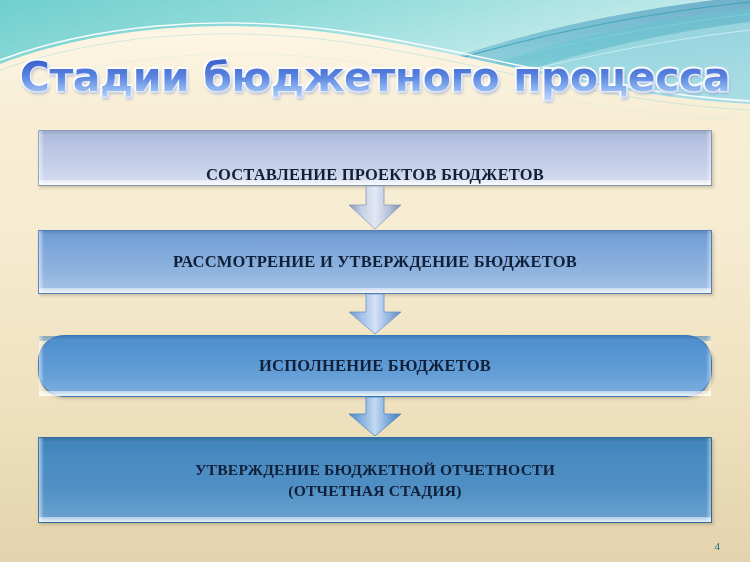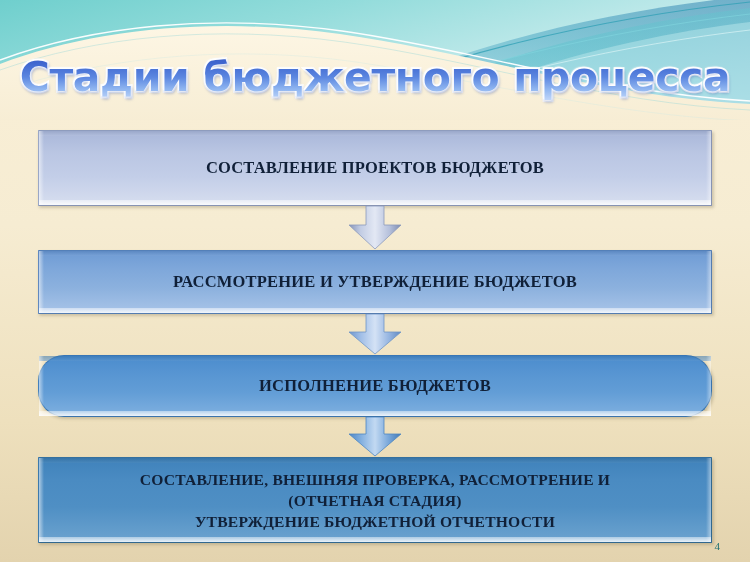--- a/index.html
+++ b/index.html
@@ -113,26 +113,27 @@
     position: relative;
     z-index: 2;
     font-family: "Liberation Serif", serif;
     font-weight: bold;
     color: #102038;
     letter-spacing: 0.2px;
   }
 
   
   #box-1 {
-    height: 76px;
+    height: 56px;
     background: linear-gradient(180deg,#a9b7d9 0%,#bac6e3 30%,#c3cee8 62%,#d7deef 100%);
     border-top: 1px solid #8e9cbd;
     border-left: 1px solid #9aa7c6;
     border-right: 1px solid #8793b3;
     border-bottom: 1px solid #8793b3;
+    align-items: flex-end;
   }
   #box-1 .inner-top { background: linear-gradient(180deg,#8e9bbe,#b6c2de); }
   #box-1 .stage-label { font-size: 16.5px; }
 
   
   #box-2 {
     height: 64px;
     background: linear-gradient(180deg,#6e9bd4 0%,#7ea7da 28%,#8cb1de 60%,#a8c4e8 100%);
     border-top: 1px solid #5480b8;
     border-left: 1px solid #6189bf;
@@ -348,22 +349,21 @@
         </defs>
         <path d="M22,0 L40,0 L40,17 L57,17 L31,39 L5,17 L22,17 Z" fill="url(#ar3)" stroke="#4e86c2" stroke-width="0.8"></path>
       </svg>
     </div>
 
     <div class="stage-box" id="box-4">
       <span class="inner-top"></span>
       <span class="inner-bot"></span>
       <span class="inner-left"></span>
       <span class="inner-right"></span>
-      <span class="stage-label">СОСТАВЛЕНИЕ, ВНЕШНЯЯ ПРОВЕРКА, РАССМОТРЕНИЕ И</span>
+      <span class="stage-label">УТВЕРЖДЕНИЕ БЮДЖЕТНОЙ ОТЧЕТНОСТИ</span>
       <span class="stage-label">(ОТЧЕТНАЯ СТАДИЯ)</span>
-      <span class="stage-label">УТВЕРЖДЕНИЕ БЮДЖЕТНОЙ ОТЧЕТНОСТИ</span>
     </div>
 
   </div>
 
   <div id="page-number">4</div>
 
 </div>
 
 </body></html>

